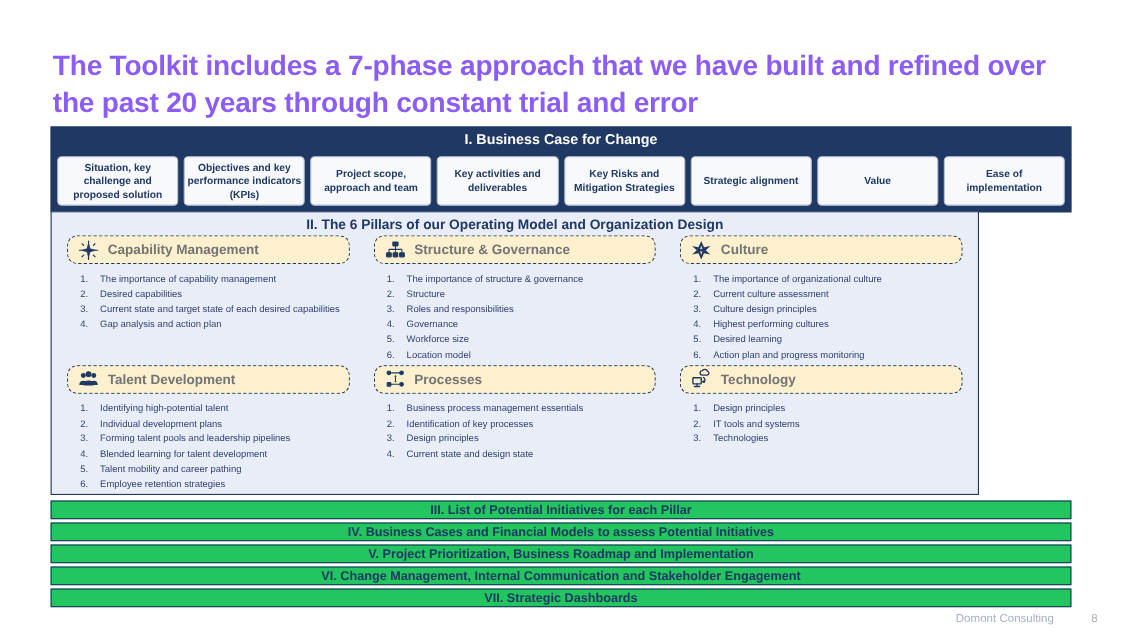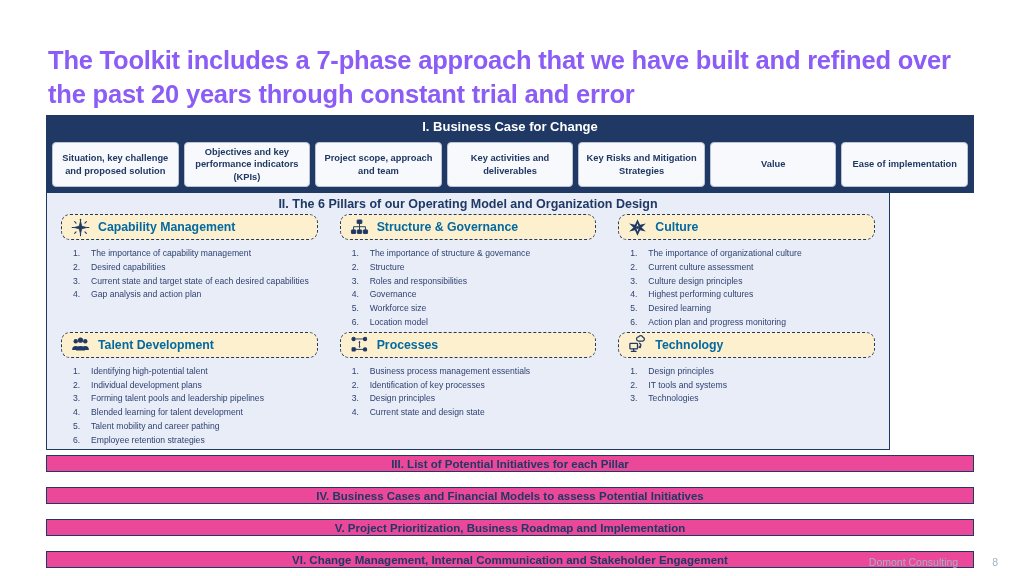--- a/index.html
+++ b/index.html
@@ -72,21 +72,21 @@
   .pillar-head {
     background: #FDF0CE;
     border: 1.6px dashed #1F3864;
     border-radius: 9px;
     height: 26px;
     display: flex; align-items: center;
     padding-left: 9px;
     gap: 8px;
   }
   .pillar-title {
-    color: #0369a1;
+    color: #737373;
     font-size: 12.3px; font-weight: bold;
   }
   .pic { width: 19px; height: 19px; flex: 0 0 19px; display: block; }
   .pillar-list {
     list-style: none;
     counter-reset: li;
     padding: 7px 4px 0 10px;
   }
   .pillar-list li {
     counter-increment: li;
@@ -101,22 +101,22 @@
     content: counter(li) ".";
     position: absolute; left: 2px; top: 0;
     color: #2E4272;
   }
   .row2 { margin-top: 0; }
 
   
   .bars { position: absolute; left: 46px; top: 455px; width: 928px; }
   .bar {
     height: 17px;
-    margin-bottom: 15px;
-    background: #ec4899;
+    margin-bottom: 3px;
+    background: #22c55e;
     border: 1px solid #1F3864;
     display: flex; align-items: center; justify-content: center;
     color: #1F3864;
     font-size: 11.5px; font-weight: bold;
   }
 
   
   .footer {
     position: absolute; right: 26px; bottom: 8px;
     display: flex; align-items: center; gap: 34px;
@@ -131,20 +131,21 @@
   <div class="title">The Toolkit includes a 7-phase approach that we have built and refined over the past 20 years through constant trial and error</div>
 
   <div class="sec1">
     <div class="sec1-head">I. Business Case for Change</div>
     <div class="sec1-boxes">
       <div class="phase-box">Situation, key challenge and proposed solution</div>
       <div class="phase-box">Objectives and key performance indicators (KPIs)</div>
       <div class="phase-box">Project scope, approach and team</div>
       <div class="phase-box">Key activities and deliverables</div>
       <div class="phase-box">Key Risks and Mitigation Strategies</div>
+      <div class="phase-box">Strategic alignment</div>
       <div class="phase-box">Value</div>
       <div class="phase-box">Ease of implementation</div>
     </div>
   </div>
 
   <div class="sec2">
     <div class="sec2-head">II. The 6 Pillars of our Operating Model and Organization Design</div>
 
     <div class="pillar-grid">
 

